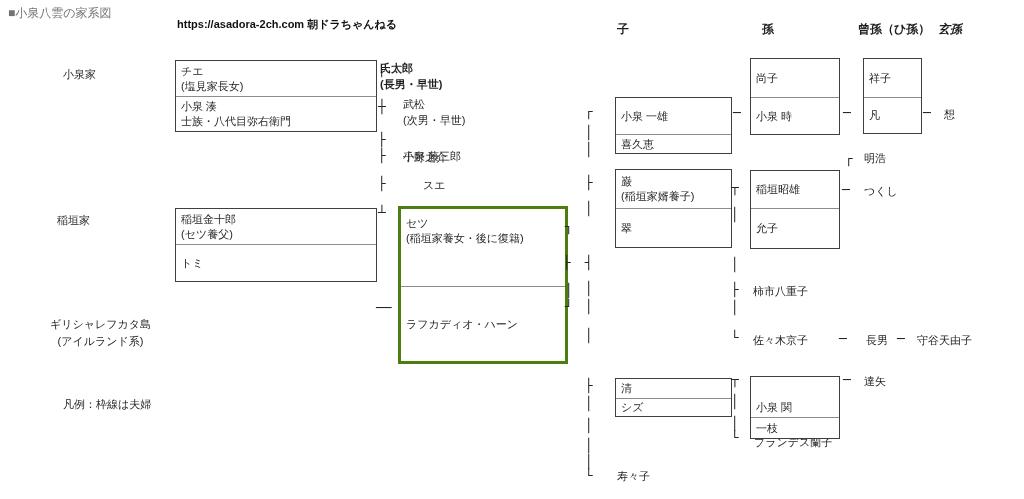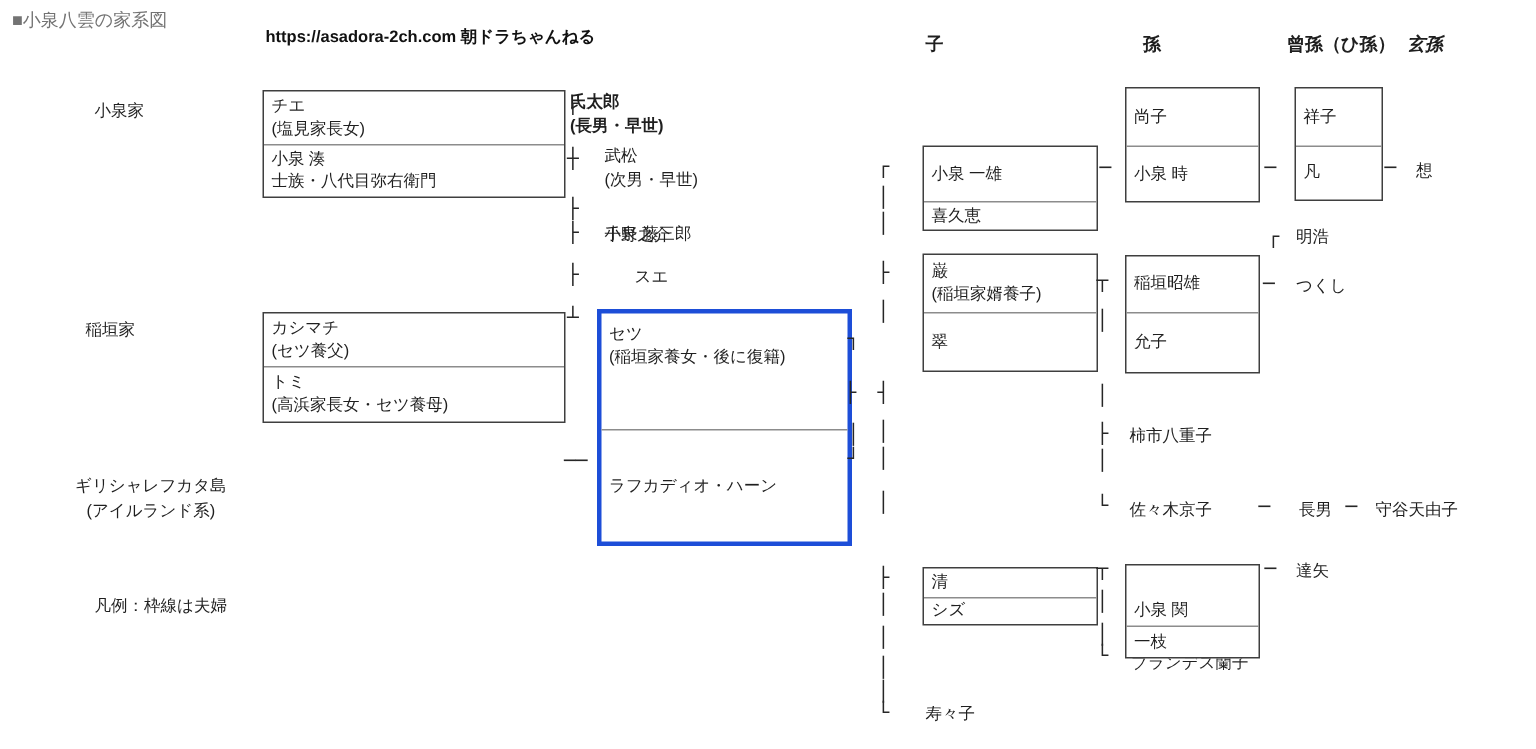--- a/index.html
+++ b/index.html
@@ -7,21 +7,21 @@
     position:relative;width:1024px;height:499px;background:#ffffff;overflow:hidden;
     font-family:"Liberation Sans","DejaVu Sans",sans-serif;color:#1f1f1f;
   }
   .abs{position:absolute;white-space:nowrap;}
   .title{font-size:12px;color:#737373;}
   .src{font-size:11px;font-weight:bold;color:#111;}
   .hdr{font-size:12px;font-weight:bold;}
   .lbl{font-size:11px;line-height:17px;}
   .txt{font-size:11px;line-height:16px;}
   .box{position:absolute;background:#fff;border:1.5px solid #3f3f3f;box-sizing:content-box;}
-  .box.thick{border:3px solid #1d4ed8;}
+  .box.thick{border:3px solid #4d7c0f;}
   .cell{box-sizing:border-box;display:flex;flex-direction:column;justify-content:center;
         padding:0 5px;font-size:11px;line-height:15px;}
   .cell.vtop{justify-content:flex-start;padding-top:7px;}
   .cell + .cell{border-top:1px solid #8c8c8c;}
   .glyph{position:absolute;font-family:"DejaVu Sans Mono",monospace;font-size:13px;
          line-height:15px;color:#262626;white-space:nowrap;}
 </style>
 </head>
 <body>
 
@@ -96,26 +96,25 @@
         <div>チエ</div>
         <div>(塩見家長女)</div>
       </div>
       <div class="cell" style="height: 35px; font-family: Liberation Serif, serif;">
         <div>小泉 湊</div>
         <div>士族・八代目弥右衛門</div>
       </div>
     </div>
     <div class="box" style="left: 175px; top: 208px; width: 200px;">
       <div class="cell" style="height: 35px;">
-        <div>カシマチ</div>
+        <div>稲垣金十郎</div>
         <div>(セツ養父)</div>
       </div>
       <div class="cell" style="height: 37px;">
         <div>トミ</div>
-        <div>(高浜家長女・セツ養母)</div>
       </div>
     </div>
     <div class="box thick" style="left: 398px; top: 206px; width: 164px;">
       <div class="cell vtop" style="height: 77px;">
         <div>セツ</div>
         <div>(稲垣家養女・後に復籍)</div>
       </div>
       <div class="cell" style="height: 75px;">
         <div>ラフカディオ・ハーン</div>
       </div>

